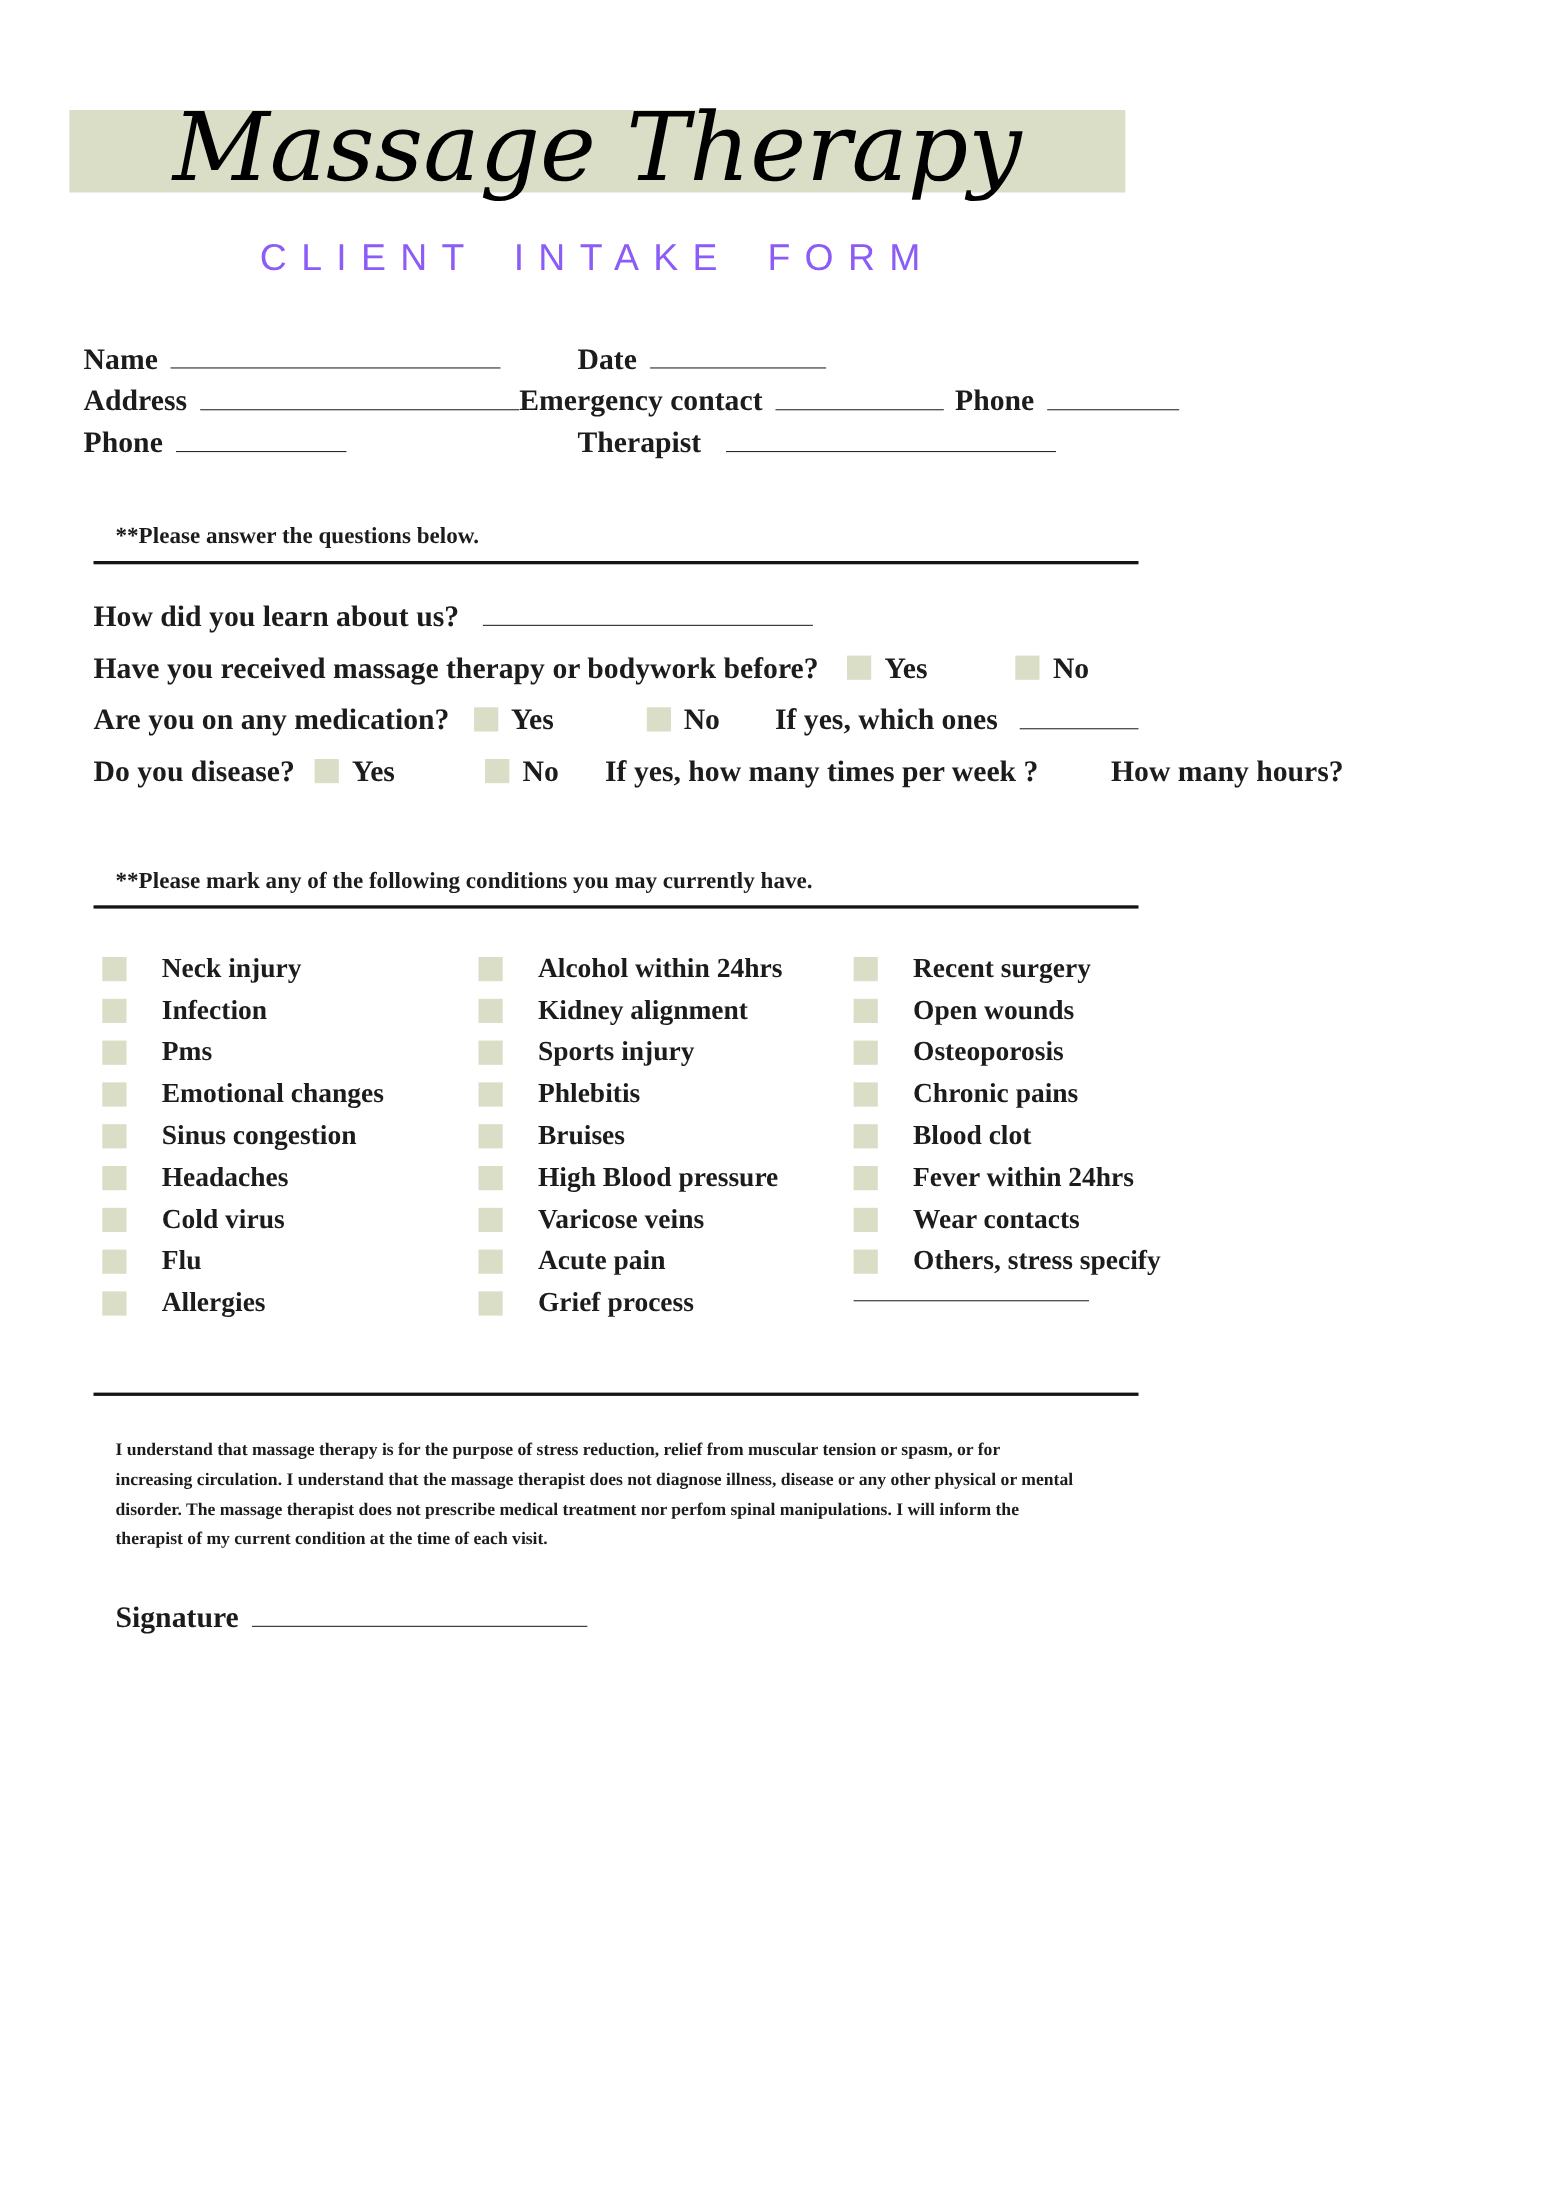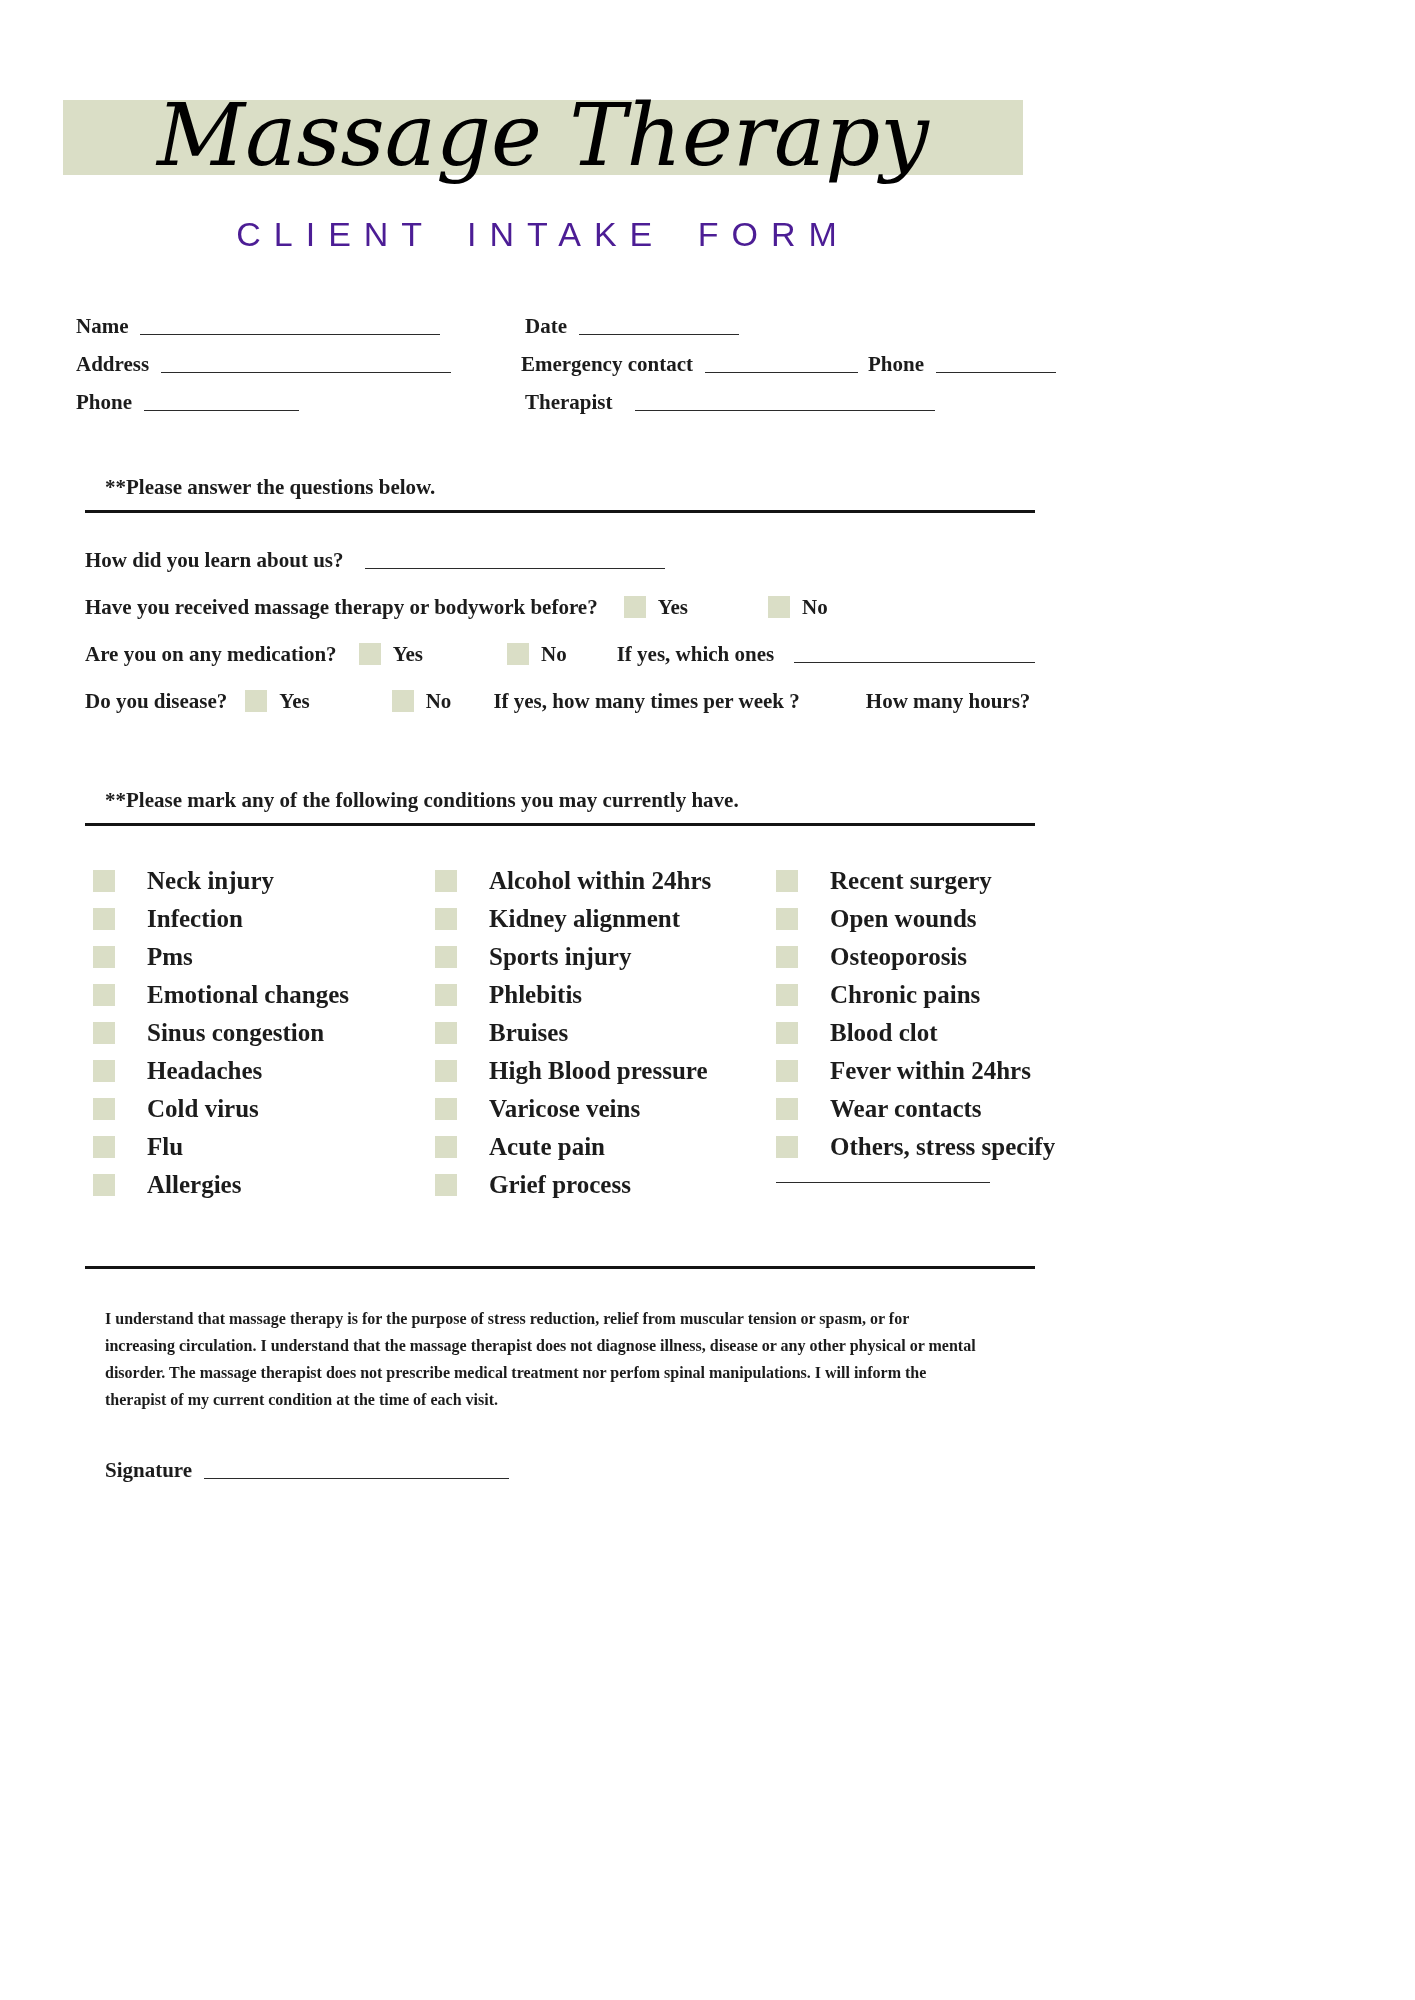--- a/index.html
+++ b/index.html
@@ -39,24 +39,24 @@
   }
   .form-title{
     width:1086px;
     margin-top:40px;
     text-align:center;
     font-family:"Liberation Sans", sans-serif;
     font-weight:400;
     font-size:34px;
     letter-spacing:13px;
     word-spacing:10px;
-    color:#4c1d95;
-  }
-  
-  .lbl{ font-weight:700; font-size:21px; line-height:22px; white-space:nowrap; }
+    color:#8b5cf6;
+  }
+  
+  .lbl{ font-weight:700; font-size:27px; line-height:22px; white-space:nowrap; }
   .line{
     display:inline-block;
     height:14px;
     border-bottom:1.6px solid var(--line);
     margin-left:12px;
     margin-bottom:2px;
   }
   .cb{
     display:inline-block;
     width:22px; height:22px;

